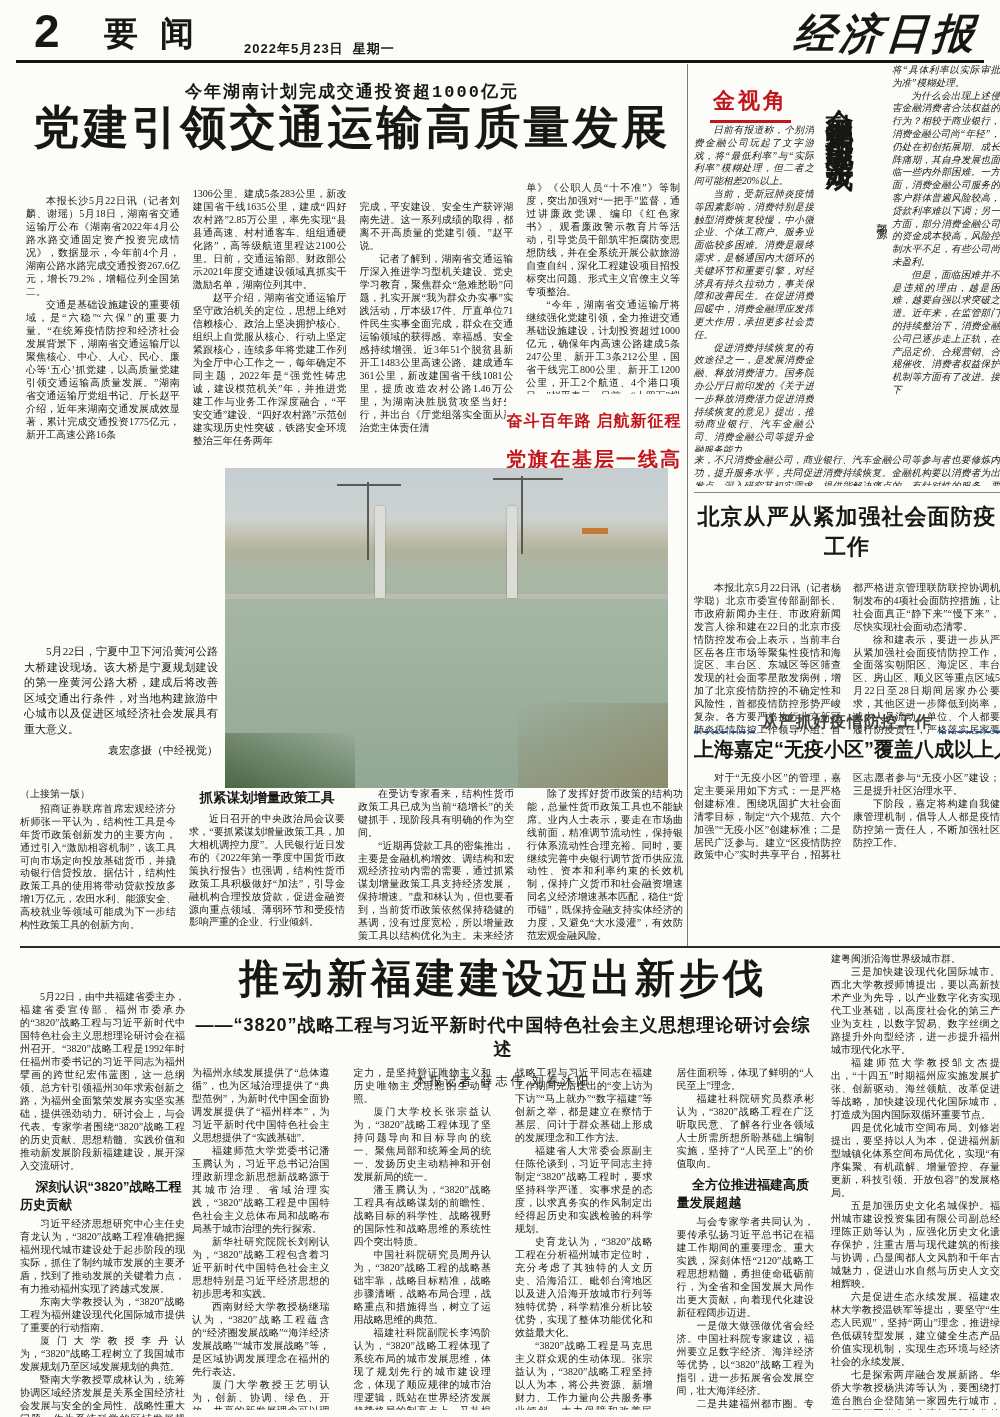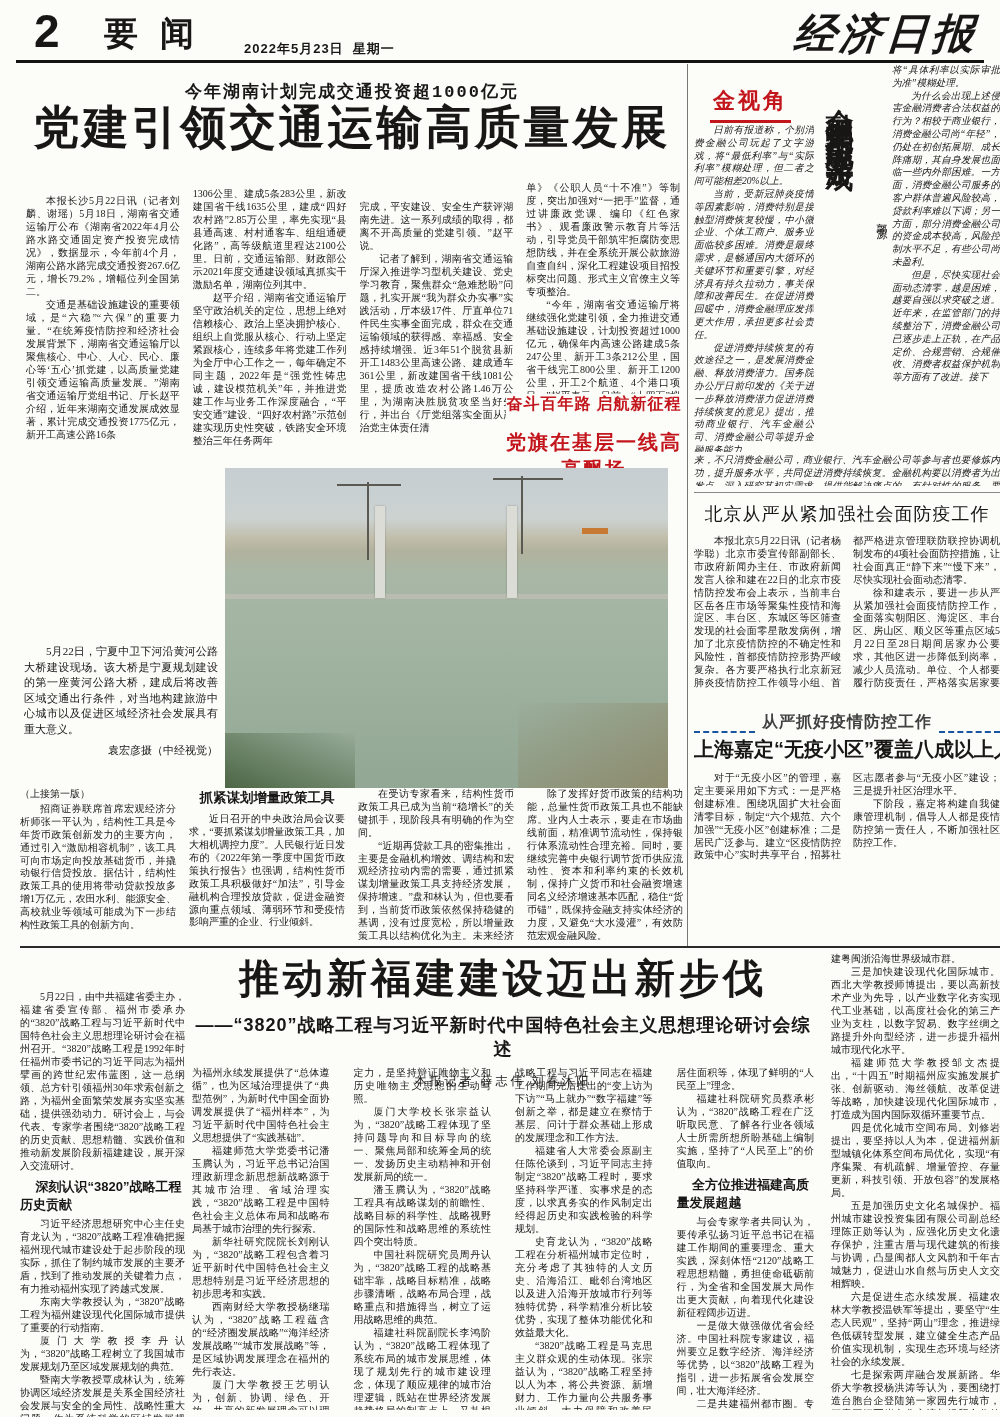--- a/index.html
+++ b/index.html
@@ -18,21 +18,21 @@
   #hdr-date{left:244px;top:40px;font-size:13px;font-weight:bold;letter-spacing:1px;}
   #masthead{right:22px;top:6px;font-size:42px;font-weight:bold;font-style:italic;
             letter-spacing:4px;transform:skewX(-4deg);}
   #hdr-line{left:16px;top:60px;width:968px;height:3px;background:#141414;}
   
   #kicker{left:20px;top:80px;width:664px;text-align:center;font-size:17px;font-weight:600;letter-spacing:2px;font-family:Liberation Mono, monospace;}
   #main-headline{left:8px;top:102px;width:688px;text-align:center;font-size:46px;font-weight:900;letter-spacing:3px;line-height:1.1;}
   #main-cols{left:26px;top:172px;width:654px;height:290px;display:flex;gap:13px;font-size:10px;line-height:13px;align-items:center;}
   #main-cols .ncol{flex:1;overflow:hidden;}
   #promo{left:506px;top:394px;width:176px;height:64px;background:#fcfcf9;text-align:center;color:#c3161c;}
-  #promo .l1{font-size:16px;font-weight:bold;letter-spacing:1px;margin-top:0;}
+  #promo .l1{font-size:16px;font-weight:bold;letter-spacing:1px;margin-top:17px;}
   #promo .l2{font-size:20px;font-weight:bold;letter-spacing:2px;margin-top:14px;}
   
   #photo{left:225px;top:468px;width:443px;height:320px;overflow:hidden;
          background:linear-gradient(#c6ced2 0%,#ccd2d0 16%,#c0bdab 22%,#b1b29d 26%,#a9b7a6 33%,#9fb2a0 62%,#92a794 100%);}
   .ph-deck{position:absolute;left:0;top:126px;width:100%;height:5px;background:#bcbcb3;opacity:.9;}
   .ph-tw{position:absolute;width:10px;height:92px;background:#dcdcd6;top:38px;box-shadow:0 0 2px rgba(0,0,0,.25);}
   .ph-cr-v{position:absolute;width:2px;height:78px;background:#5a5a52;}
   .ph-cr-h{position:absolute;height:2px;background:#5a5a52;}
   .ph-bank-l{position:absolute;left:0;bottom:0;width:130px;height:55px;background:linear-gradient(to top right,#4d6645,rgba(77,102,69,0));}
   .ph-bank-r{position:absolute;right:0;bottom:0;width:150px;height:85px;background:linear-gradient(to top left,#8e8c6e,rgba(142,140,110,0));}
@@ -50,21 +50,21 @@
   #jin-title{position:absolute;left:128px;top:22px;height:372px;writing-mode:vertical-rl;
              font-size:28px;font-weight:900;letter-spacing:5px;line-height:1.25;}
   #jin-author{position:absolute;left:180px;top:150px;writing-mode:vertical-rl;font-size:11px;letter-spacing:3px;}
   #jin-right{position:absolute;left:198px;top:0;width:108px;height:386px;overflow:hidden;
              font-size:9.6px;line-height:12.8px;font-style:italic;}
   #jin-wrap{position:absolute;left:0;top:390px;width:306px;height:32px;overflow:hidden;
             font-size:9.6px;line-height:12.8px;font-style:italic;}
   #jin-hr{left:694px;top:492px;width:306px;height:1px;background:#888;}
   
   #bj{left:694px;top:502px;width:306px;}
-  #bj .headline{font-size:18px;font-weight:400;text-align:center;letter-spacing:1px;margin-bottom:9px;}
+  #bj .headline{font-size:22px;font-weight:700;text-align:center;letter-spacing:1px;margin-bottom:20px;}
   #bj .body{column-count:2;column-gap:12px;height:160px;overflow:hidden;font-size:10px;line-height:12.9px;}
   
   #divider{left:694px;top:712px;width:306px;display:flex;align-items:flex-end;gap:7px;color:#404040;}
   #divider .dl{flex:1;border-top:2px dashed #1a56a0;}
   #divider .dt{font-size:16px;font-weight:bold;letter-spacing:1px;}
   
   #sh{left:694px;top:736px;width:306px;}
   #sh .headline{font-size:20px;font-weight:900;text-align:center;letter-spacing:0;margin-bottom:9px;white-space:nowrap;}
   #sh .body{column-count:2;column-gap:12px;height:158px;overflow:hidden;font-size:10px;line-height:12.9px;}
   #hr-main{left:20px;top:946px;width:980px;height:2px;background:#2a2a2a;}
@@ -145,21 +145,21 @@
     <div id="jin-left">
         <div class="para">日前有报道称，个别消费金融公司玩起了文字游戏，将“最低利率”与“实际利率”模糊处理，但二者之间可能相差20%以上。</div>
         <div class="para">当前，受新冠肺炎疫情等因素影响，消费特别是接触型消费恢复较慢，中小微企业、个体工商户、服务业面临较多困难。消费是最终需求，是畅通国内大循环的关键环节和重要引擎，对经济具有持久拉动力，事关保障和改善民生。在促进消费回暖中，消费金融理应发挥更大作用，承担更多社会责任。</div>
         <div class="para">促进消费持续恢复的有效途径之一，是发展消费金融、释放消费潜力。国务院办公厅日前印发的《关于进一步释放消费潜力促进消费持续恢复的意见》提出，推动商业银行、汽车金融公司、消费金融公司等提升金融服务能力。</div>
       </div>
     <div class="sans" id="jin-title">金融促消费不能玩文字游戏</div>
     <div id="jin-author">郭子源</div>
     <div id="jin-right">
         <div class="para noind">将“具体利率以实际审批为准”模糊处理。</div>
         <div class="para">为什么会出现上述侵害金融消费者合法权益的行为？相较于商业银行，消费金融公司尚“年轻”，仍处在初创拓展期、成长阵痛期，其自身发展也面临一些内外部困难。一方面，消费金融公司服务的客户群体普遍风险较高，贷款利率难以下调；另一方面，部分消费金融公司的资金成本较高，风险控制水平不足，有些公司尚未盈利。</div>
-        <div class="para">但是，尽快实现社会面动态清零，越是困难，越要自强以求突破之道。近年来，在监管部门的持续整治下，消费金融公司已逐步走上正轨，在产品定价、合规营销、合规催收、消费者权益保护机制等方面有了改进。接下</div>
+        <div class="para">但是，面临困难并不是违规的理由，越是困难，越要自强以求突破之道。近年来，在监管部门的持续整治下，消费金融公司已逐步走上正轨，在产品定价、合规营销、合规催收、消费者权益保护机制等方面有了改进。接下</div>
       </div>
     <div id="jin-wrap">
         <div class="para noind">来，不只消费金融公司，商业银行、汽车金融公司等参与者也要修炼内功，提升服务水平，共同促进消费持续恢复。金融机构要以消费者为出发点，深入研究其初实需求，提供能解决痛点的、有针对性的服务。要知道，消费者最终选择你，不是因为你营销时喊得好，而是因为你服务时做得棒。</div>
       </div>
   </div>
   <div class="abs" id="jin-hr"></div>
 
   <div class="abs" id="bj">
     <div class="headline sans">北京从严从紧加强社会面防疫工作</div>
     <div class="body">

